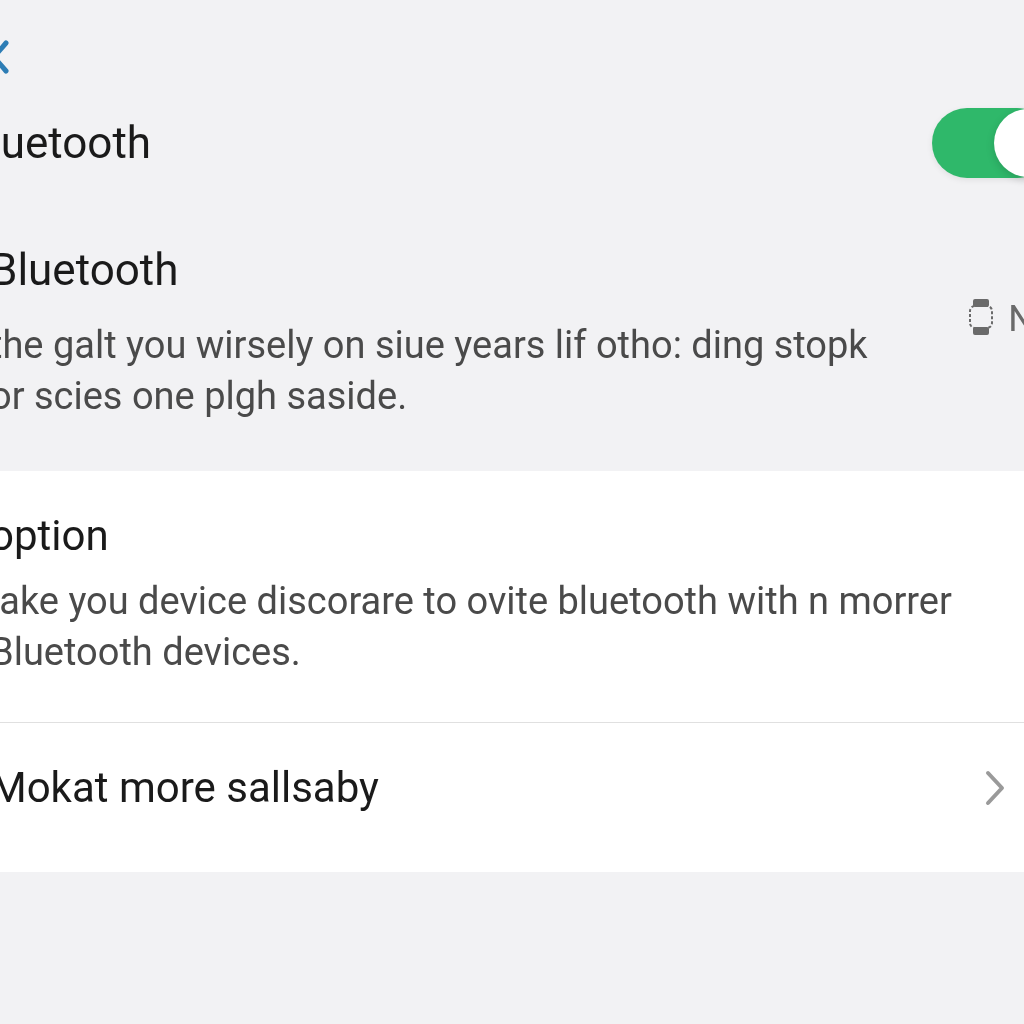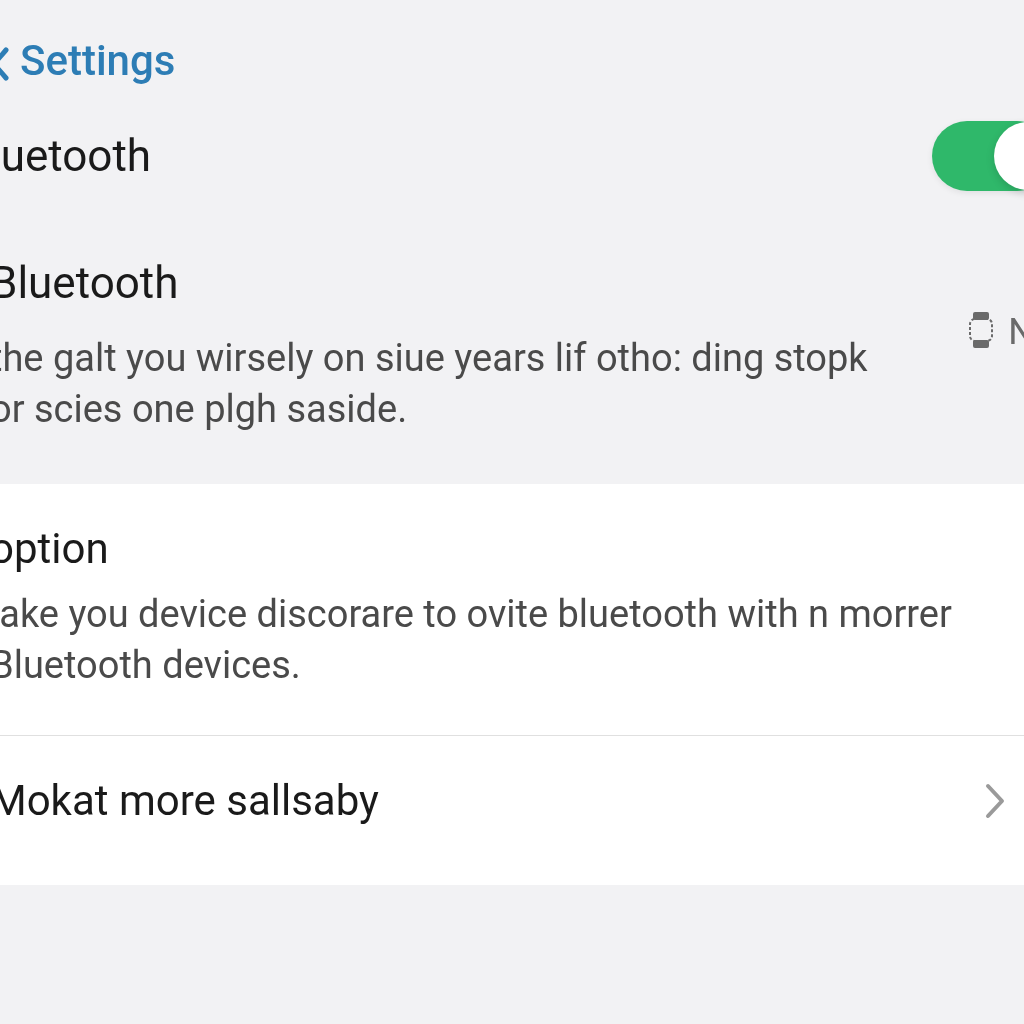--- a/index.html
+++ b/index.html
@@ -179,21 +179,20 @@
 </head>
 <body>
 
 <div class="header">
   <div class="back-link">
     <span class="chevron-back">
       <svg viewBox="0 0 20 36" fill="none" stroke="#2d7db5" stroke-width="5" stroke-linecap="round" stroke-linejoin="round">
         <polyline points="16,4 4,18 16,32"></polyline>
       </svg>
     </span>
-    <span>Settings</span>
   </div>
 </div>
 
 <div class="section-toggle">
   <span class="section-toggle-label">luetooth</span>
   <div class="toggle">
     <div class="toggle-knob"></div>
   </div>
 </div>
 

